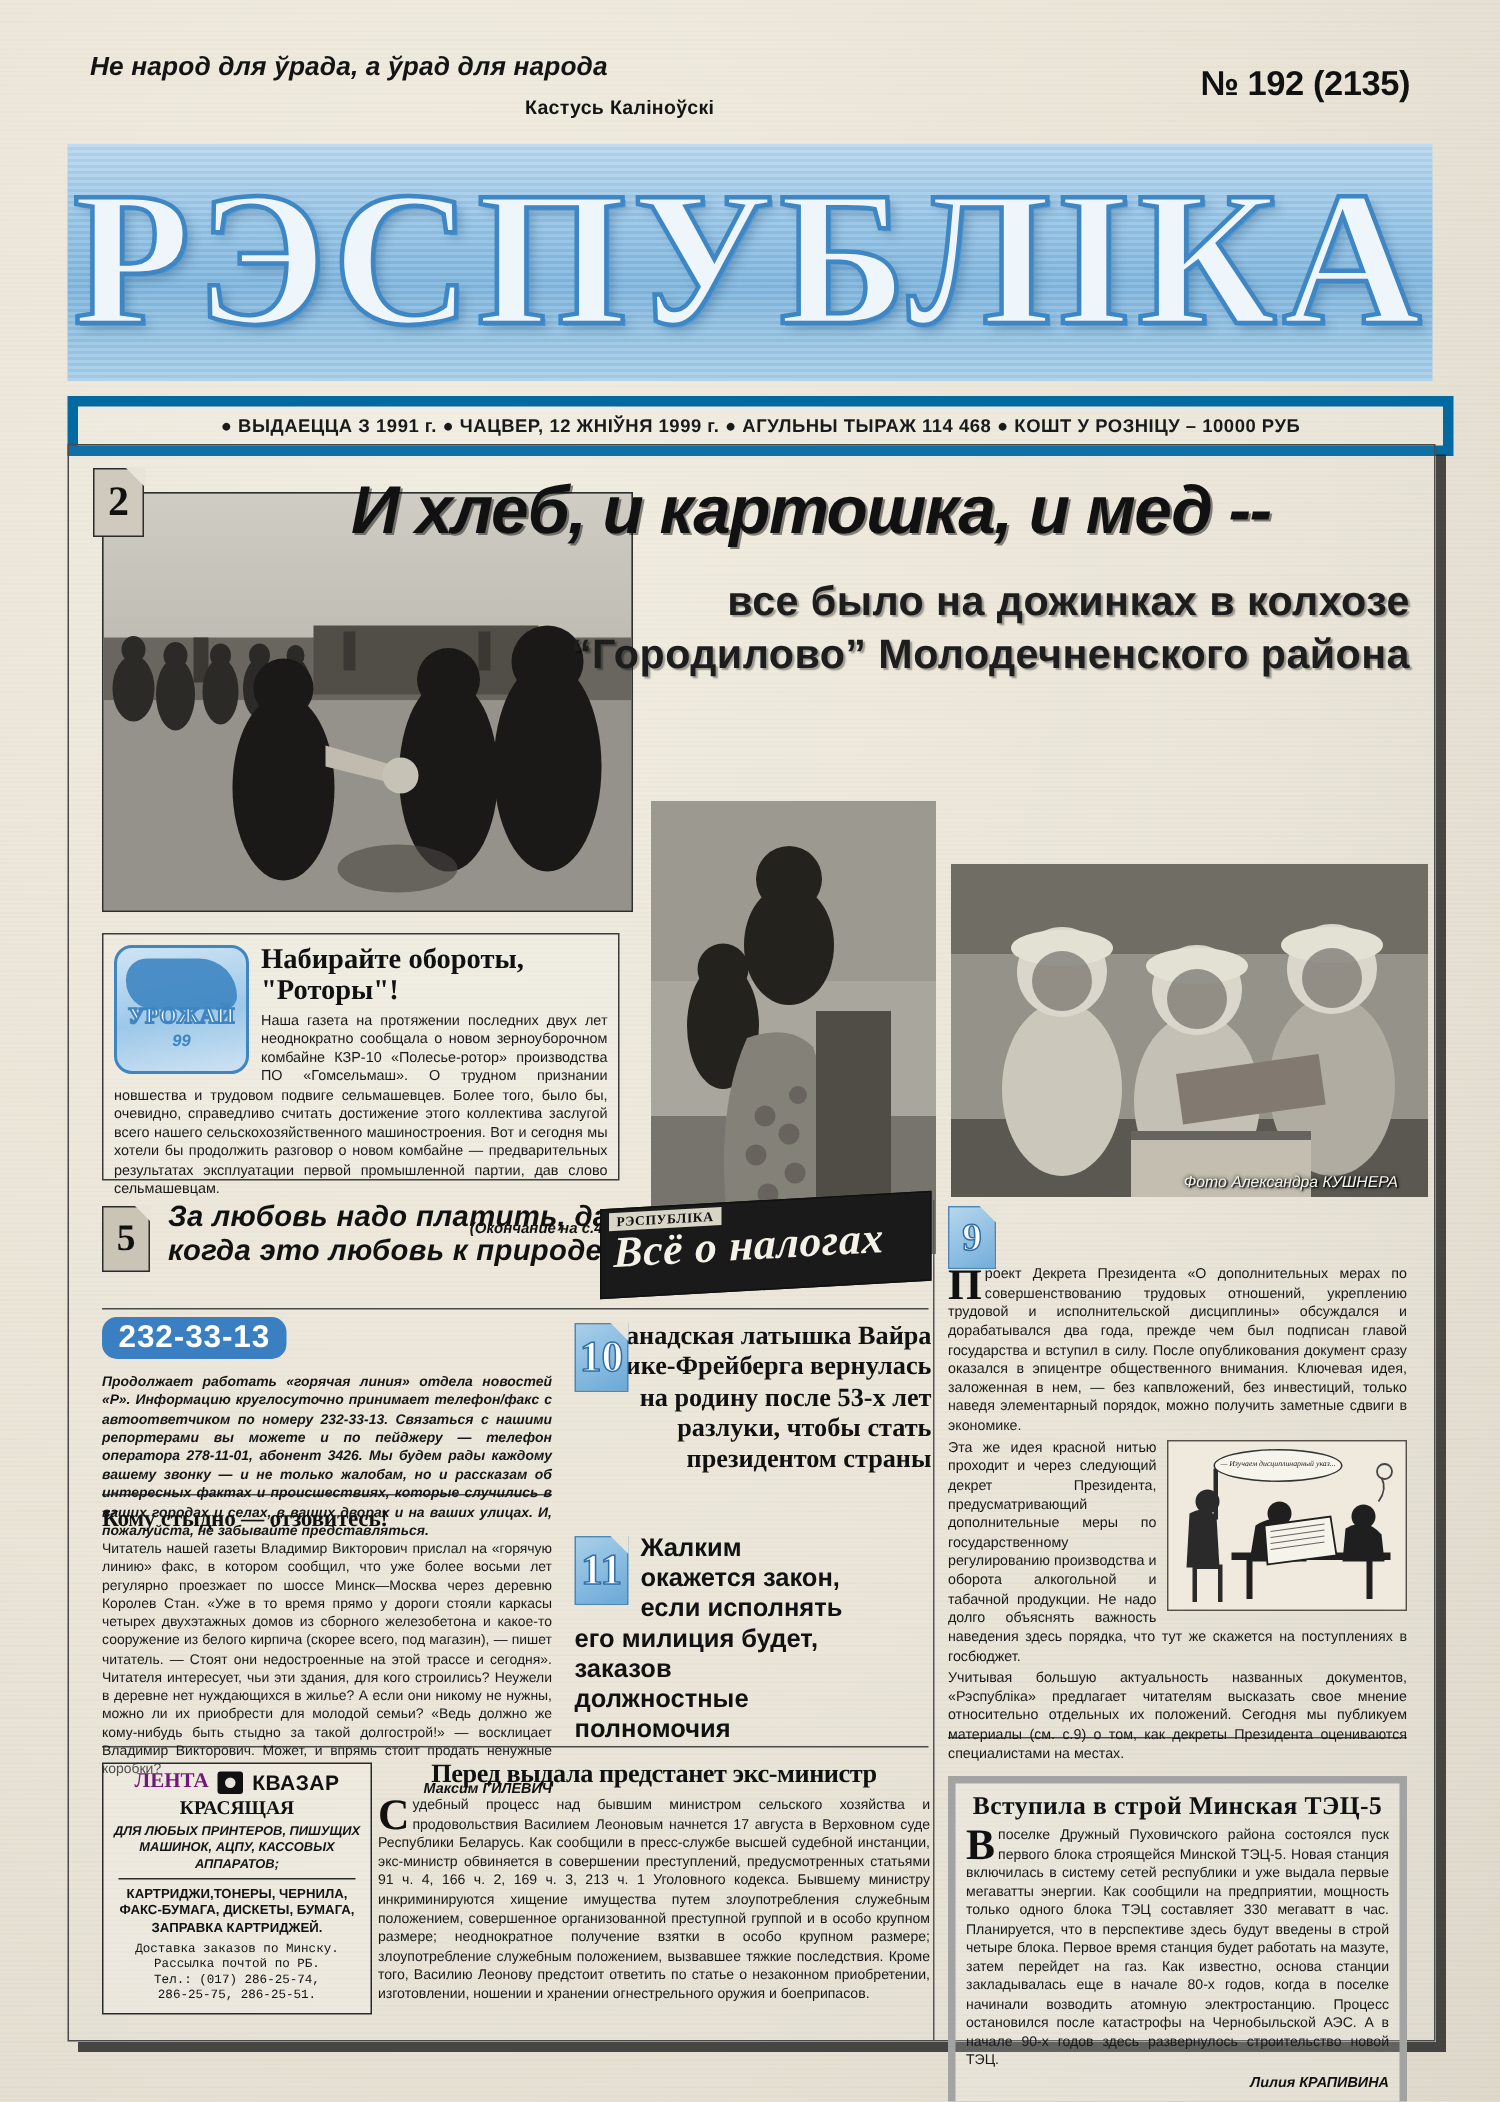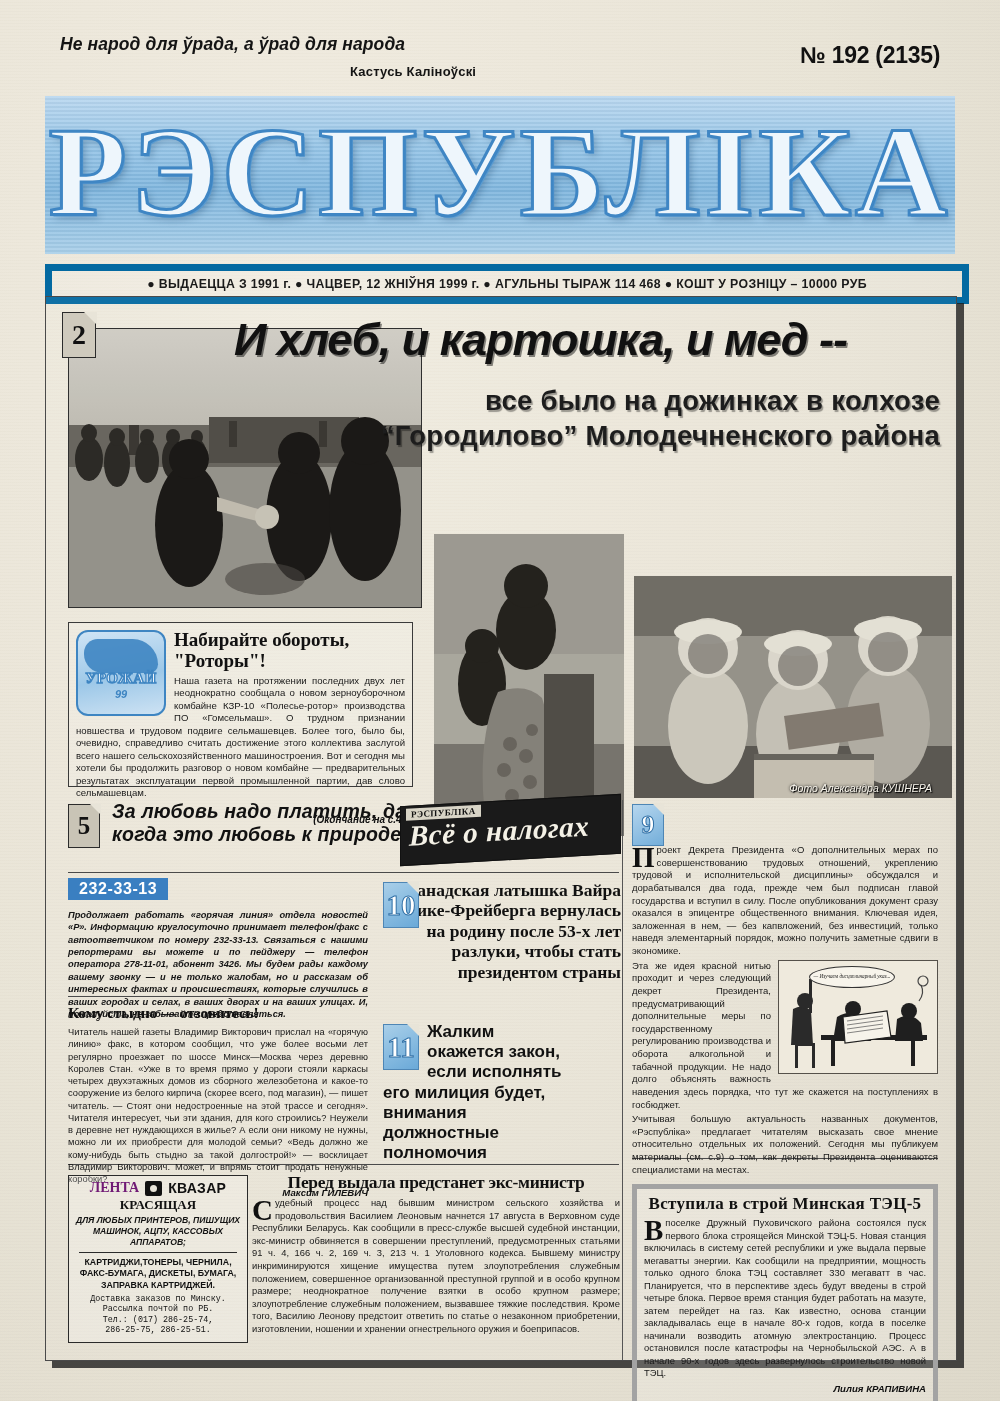--- a/index.html
+++ b/index.html
@@ -201,21 +201,21 @@
     position:absolute;left:8px;top:13px;right:4px;
     font-family:"Liberation Serif",serif;
     font-weight:bold;font-style:italic;font-size:29px;color:#f4f1e6;
     letter-spacing:0.5px;white-space:nowrap;
   }
 
   
   .hotline{position:absolute;left:68px;top:878px;width:300px;}
   .hotline-num{
     display:inline-block;background:#3a7fc1;color:#fff;
-    font-weight:bold;font-size:16px;padding:2px 11px;letter-spacing:0.6px;
+    font-weight:bold;font-size:21px;padding:2px 11px;letter-spacing:0.6px;border-radius:10px;
   }
   .hotline-body{
     margin-top:9px;font-style:italic;font-weight:bold;
     font-size:9.3px;line-height:1.33;color:#161616;text-align:justify;
   }
   .shame{position:absolute;left:68px;top:1004px;width:300px;}
   .shame-title{
     font-family:"Liberation Serif",serif;font-weight:bold;font-size:15.5px;
     color:#111;letter-spacing:-0.2px;
   }
@@ -534,21 +534,21 @@
     <div class="t10">Канадская латышка Вайра Вике-Фрейберга вернулась на родину после 53-х лет разлуки, чтобы стать президентом страны</div>
   </div>
 
   <div class="item11">
     <div class="numflag">11</div>
     <div class="t11">
       <div>Жалким</div>
       <div>окажется закон,</div>
       <div>если исполнять</div>
       <div class="wide">его милиция будет,</div>
-      <div class="wide">внимания</div>
+      <div class="wide">заказов</div>
       <div class="wide">должностные</div>
       <div class="wide">полномочия</div>
     </div>
   </div>
 
   <div class="exmin">
     <div class="exmin-title">Перед выдала предстанет экс-министр</div>
     <div class="exmin-body">
       <span class="dropcap">С</span><span>удебный процесс над бывшим министром сельского хозяйства и продовольствия Василием Леоновым начнется 17 августа в Верховном суде Республики Беларусь. Как сообщили в пресс-службе высшей судебной инстанции, экс-министр обвиняется в совершении преступлений, предусмотренных статьями 91 ч. 4, 166 ч. 2, 169 ч. 3, 213 ч. 1 Уголовного кодекса. Бывшему министру инкриминируются хищение имущества путем злоупотребления служебным положением, совершенное организованной преступной группой и в особо крупном размере; неоднократное получение взятки в особо крупном размере; злоупотребление служебным положением, вызвавшее тяжкие последствия. Кроме того, Василию Леонову предстоит ответить по статье о незаконном приобретении, изготовлении, ношении и хранении огнестрельного оружия и боеприпасов.</span>
     </div>

